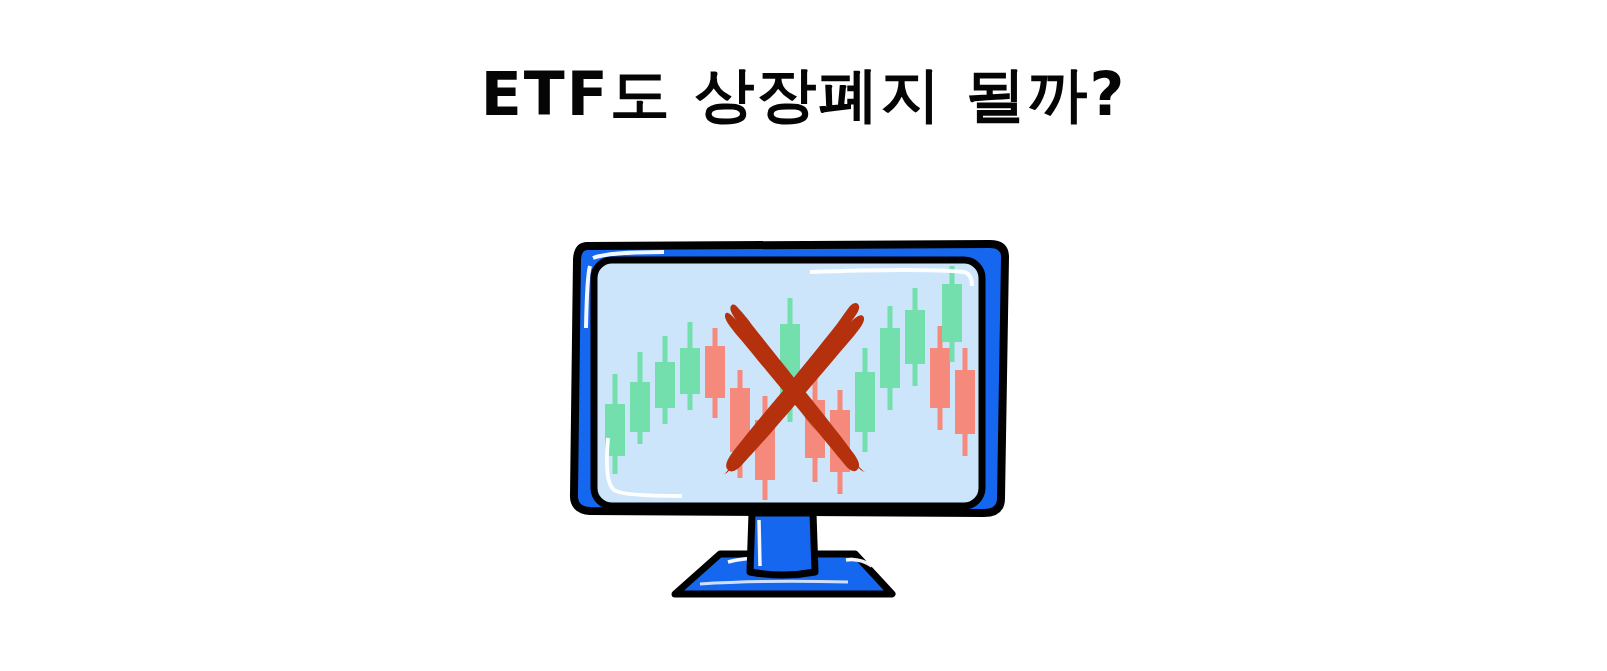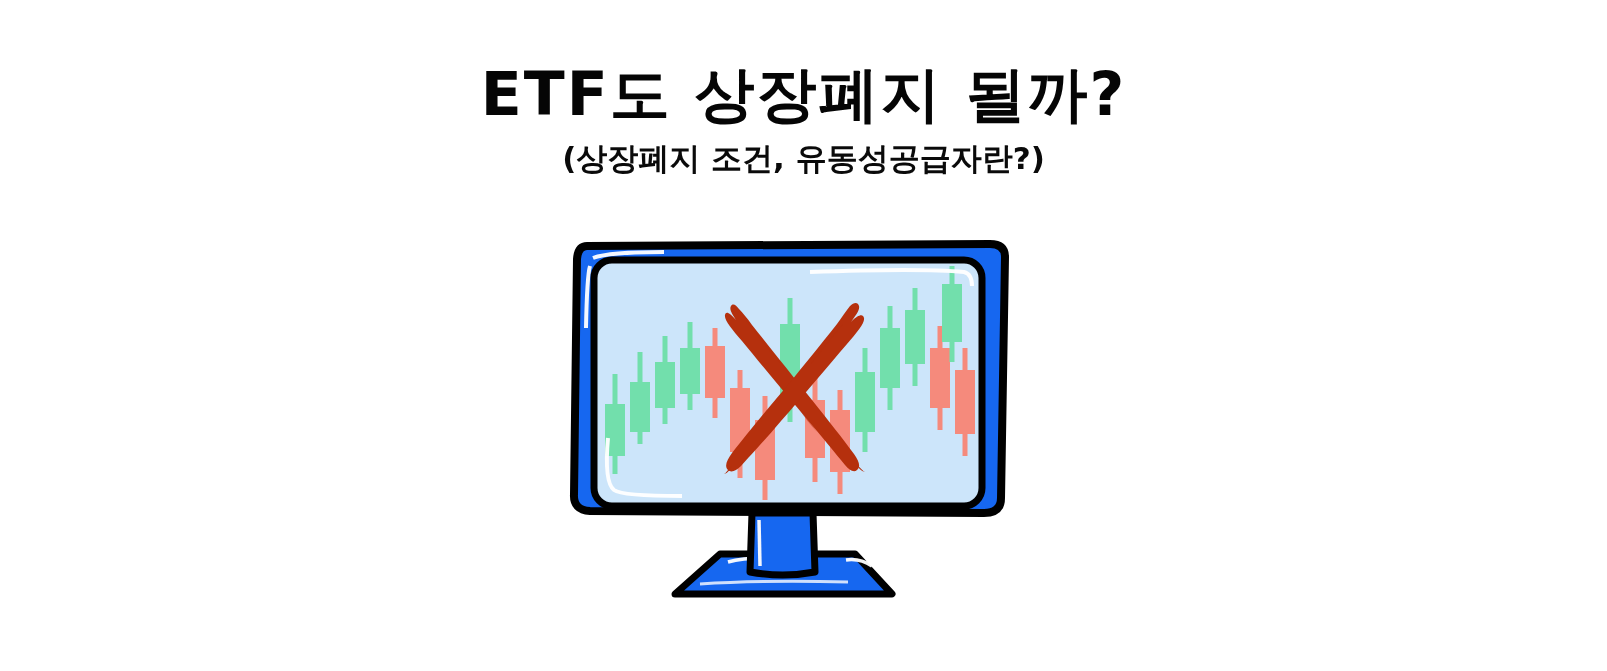--- a/index.html
+++ b/index.html
@@ -71,21 +71,20 @@
     stroke-linecap: round;
   }
 </style>
 </head>
 <body>
 
 <div id="page">
 
   <div id="title-block">
     <h1 id="main-title">ETF도 상장폐지 될까?</h1>
-    <h2 id="sub-title">(상장폐지 조건, 유동성공급자란?)</h2>
   </div>
 
   <div id="monitor-illustration">
     <svg viewBox="0 0 470 380" xmlns="http://www.w3.org/2000/svg">
 
       <defs>
 
         <clipPath id="screen-clip">
           <rect x="34" y="28" width="388" height="246" rx="16" ry="16"></rect>
         </clipPath>

